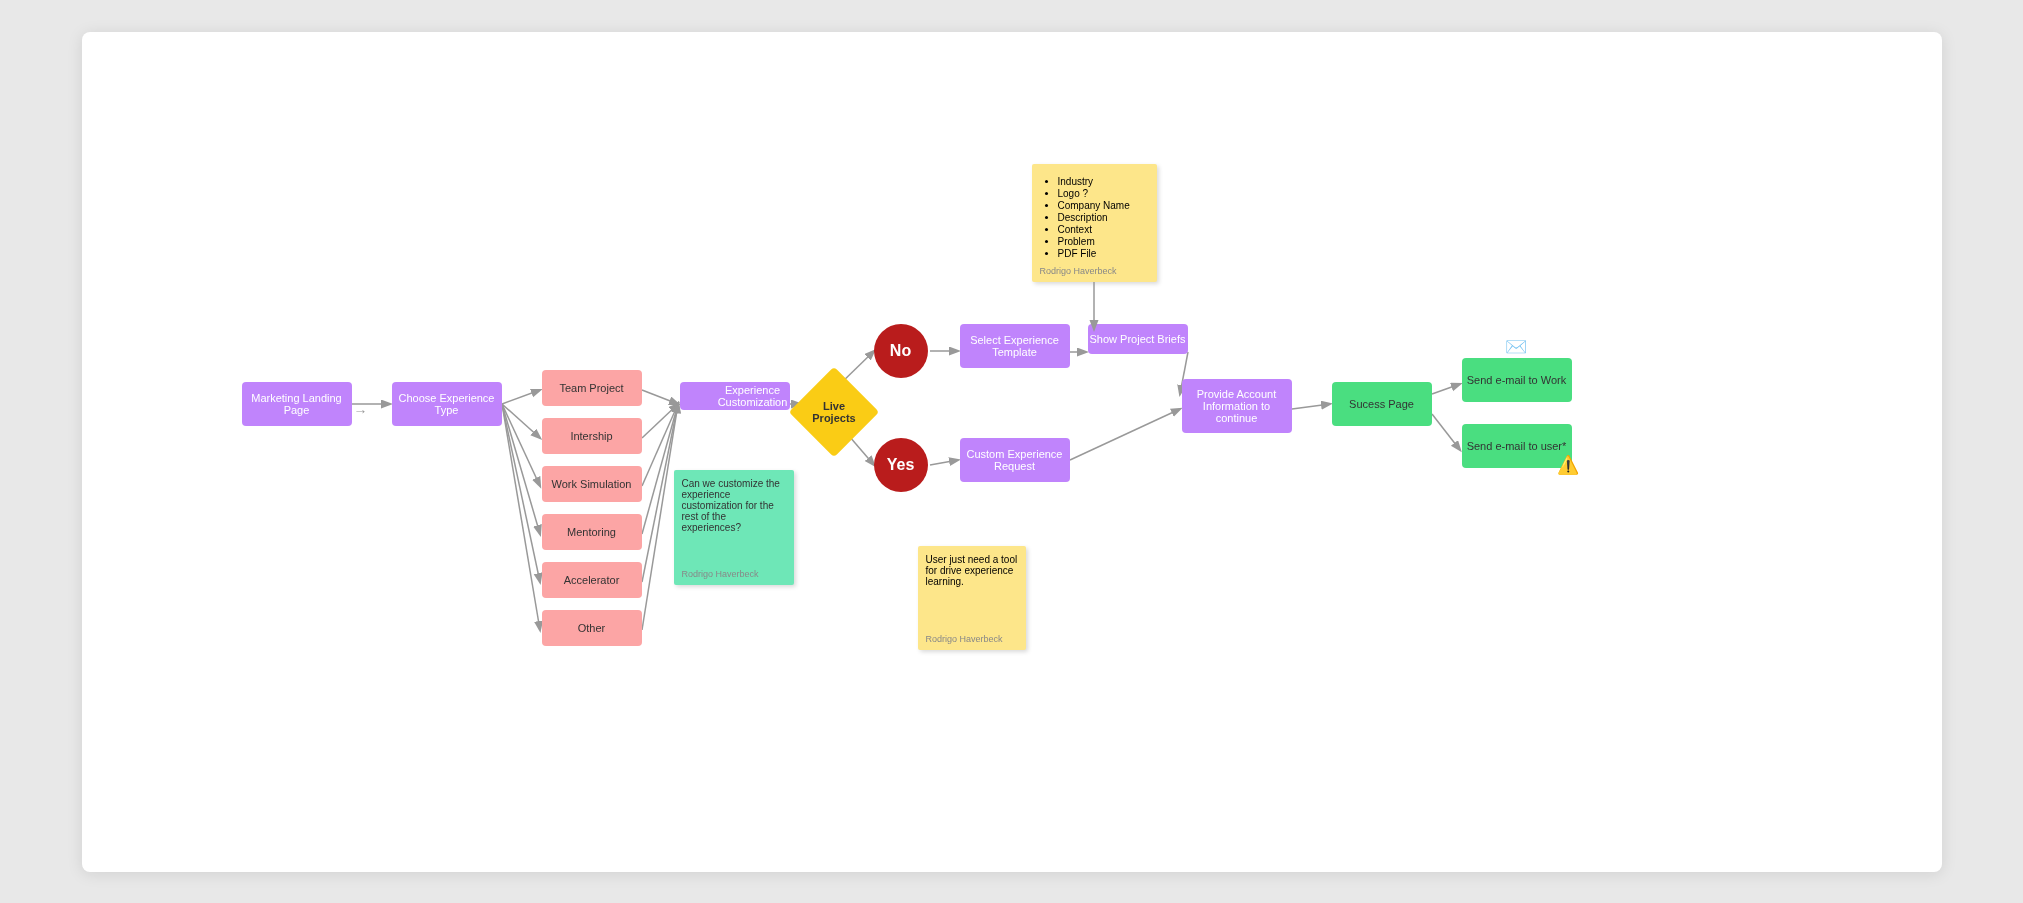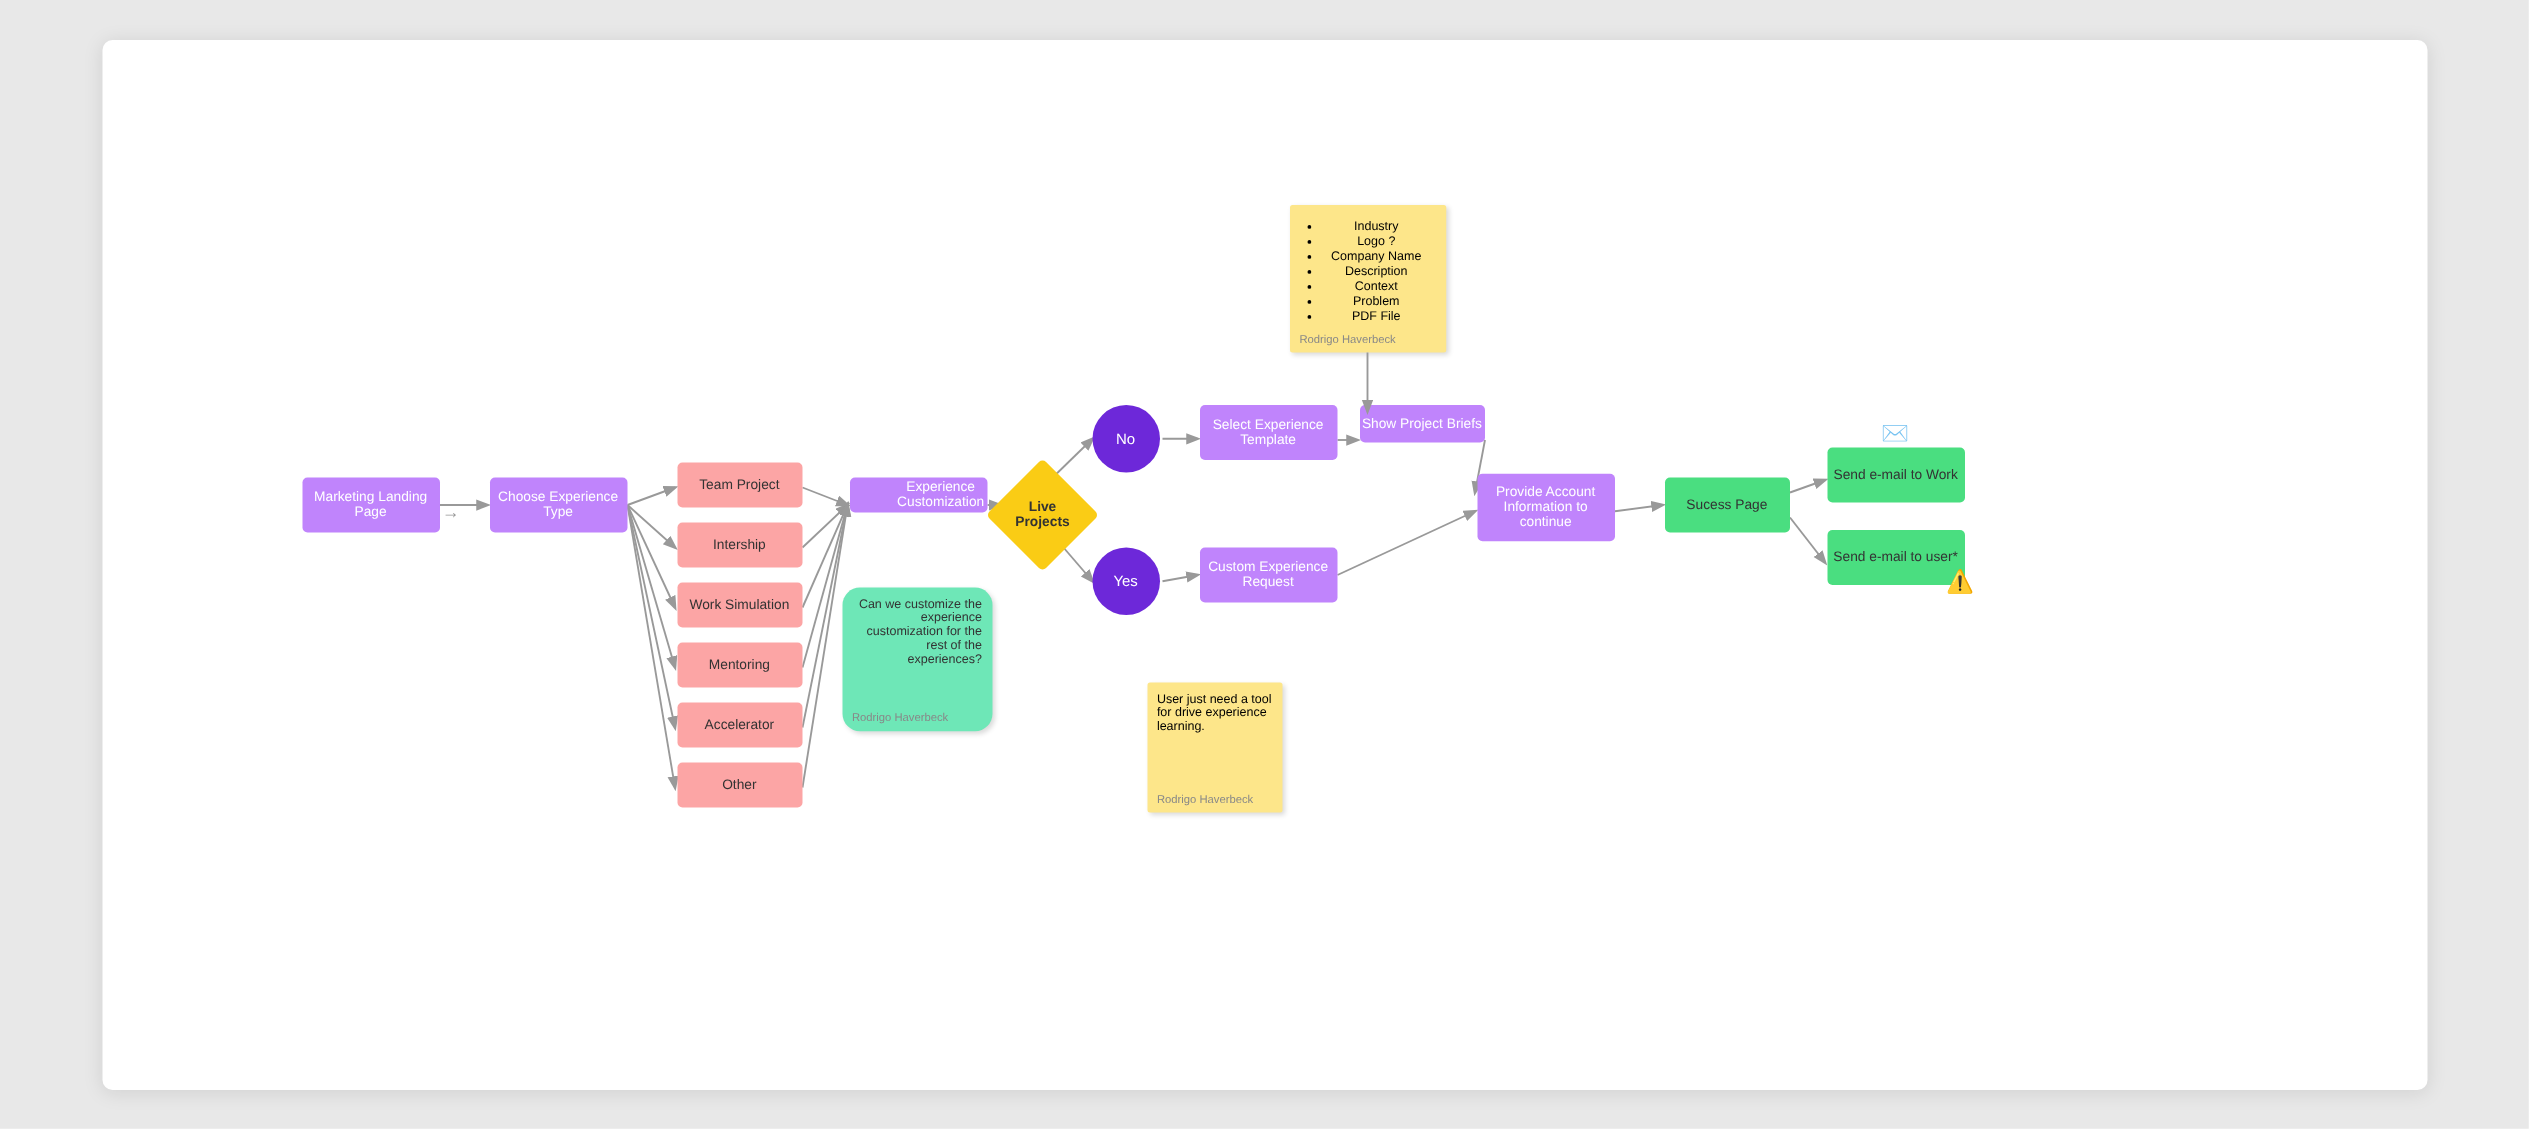--- a/index.html
+++ b/index.html
@@ -44,24 +44,24 @@
     .node-yellow {
       background: #fca5a5;
       color: #333;
     }
     .node-green {
       background: #4ade80;
       color: #333;
     }
     .node-circle {
       border-radius: 50%;
-      background: #6d28d9;
+      background: #b91c1c;
       color: #fff;
-      font-size: 12px;
-      font-weight: 400;
+      font-size: 16px;
+      font-weight: 700;
     }
     .node-diamond {
       background: #facc15;
       color: #333;
       transform: rotate(45deg);
       font-size: 11px;
     }
     .node-diamond .label {
       transform: rotate(-45deg);
       font-size: 11px;
@@ -189,21 +189,21 @@
       <span>Accelerator</span>
     </div>
     <div class="node node-yellow" style="left:420px;top:538px;width:100px;height:36px;">
       <span>Other</span>
     </div>
 
     <div class="node node-purple" style="left:558px;top:310px;width:110px;height:28px;padding-left:36px;">
       <span>Experience Customization</span>
     </div>
 
-    <div class="node node-sticky-green" style="left:552px;top:398px;width:120px;height:115px;position:absolute;display:block;border-radius:14px;background:#6ee7b7;padding:8px;font-size:10px;box-shadow:2px 2px 4px rgba(0,0,0,0.15);text-align:right;">
+    <div class="node node-sticky-green" style="left:552px;top:398px;width:120px;height:115px;position:absolute;display:block;border-radius:2px;background:#6ee7b7;padding:8px;font-size:10px;box-shadow:2px 2px 4px rgba(0,0,0,0.15);">
       <span>Can we customize the experience customization for the rest of the experiences?</span>
       <span class="sticky-author">Rodrigo Haverbeck</span>
     </div>
 
     <div style="position:absolute;left:672px;top:300px;width:80px;height:80px;">
       <div class="node node-diamond" style="position:absolute;left:8px;top:8px;width:64px;height:64px;">
         <span class="label">Live Projects</span>
       </div>
     </div>
 
@@ -216,21 +216,21 @@
     </div>
 
     <div class="node node-purple" style="left:838px;top:252px;width:110px;height:44px;">
       <span>Select Experience Template</span>
     </div>
 
     <div class="node node-purple" style="left:966px;top:252px;width:100px;height:30px;">
       <span>Show Project Briefs</span>
     </div>
 
-    <div style="position:absolute;left:910px;top:92px;width:125px;height:118px;background:#fde68a;border-radius:2px;padding:12px;font-size:10px;box-shadow:2px 2px 4px rgba(0,0,0,0.15);text-align:center;">
+    <div style="position:absolute;left:910px;top:92px;width:125px;height:118px;background:#fde68a;border-radius:2px;padding:12px;font-size:10px;box-shadow:2px 2px 4px rgba(0,0,0,0.15);">
       <ul class="sticky-list">
         <li>Industry</li>
         <li>Logo ?</li>
         <li>Company Name</li>
         <li>Description</li>
         <li>Context</li>
         <li>Problem</li>
         <li>PDF File</li>
       </ul>
       <span class="sticky-author">Rodrigo Haverbeck</span>

